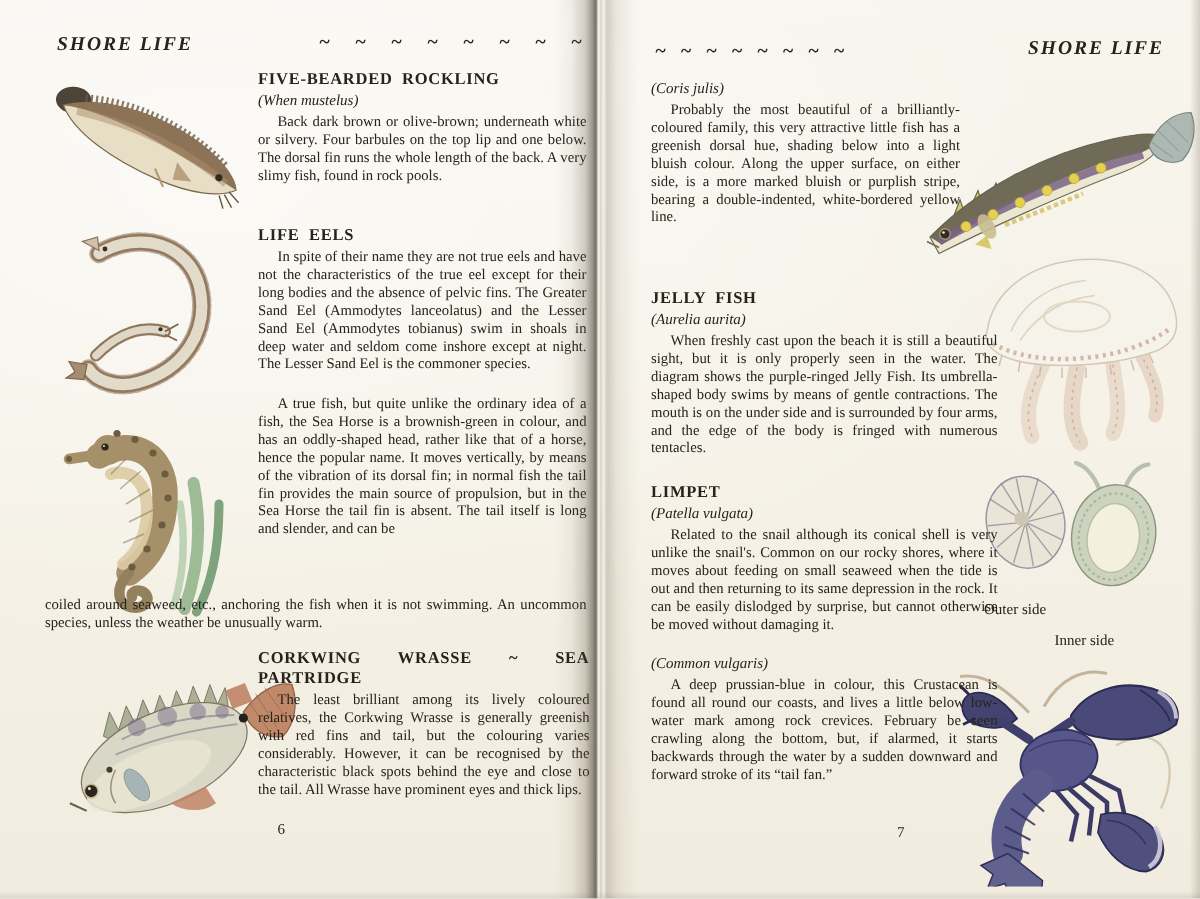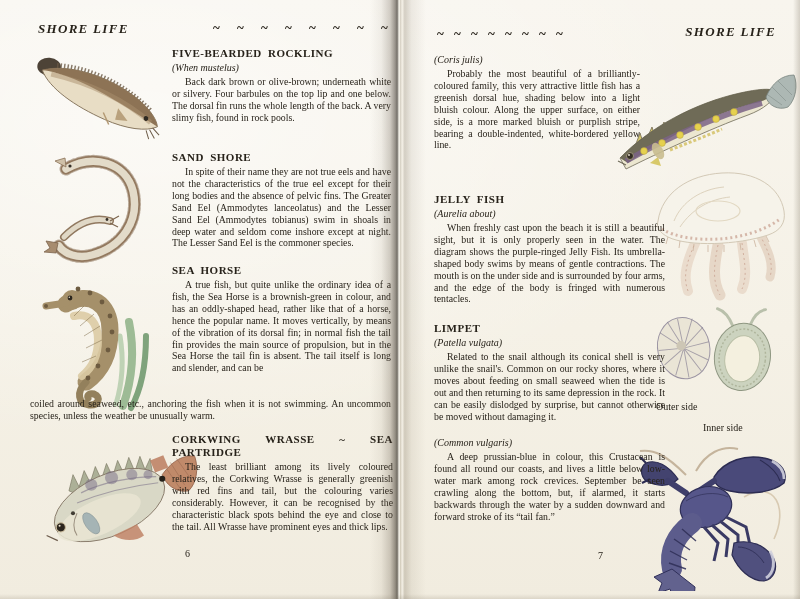--- a/index.html
+++ b/index.html
@@ -139,26 +139,25 @@
       </svg>
     </figure>
 
     <section class="sec" style="left:172px;top:47px;width:219px;">
       <h3>FIVE-BEARDED ROCKLING</h3>
       <p class="latin">(When mustelus)</p>
       <p class="bodytxt">Back dark brown or olive-brown; underneath white or silvery. Four barbules on the top lip and one below. The dorsal fin runs the whole length of the back. A very slimy fish, found in rock pools.</p>
     </section>
 
     <section class="sec" style="left:172px;top:151px;width:219px;">
-      <h3>SAND SHORE</h3>
+      <h3>LIFE EELS</h3>
       <p class="bodytxt">In spite of their name they are not true eels and have not the characteristics of the true eel except for their long bodies and the absence of pelvic fins. The Greater Sand Eel (Ammodytes lanceolatus) and the Lesser Sand Eel (Ammodytes tobianus) swim in shoals in deep water and seldom come inshore except at night. The Lesser Sand Eel is the commoner species.</p>
     </section>
 
     <section class="sec" style="left:172px;top:264px;width:219px;">
-      <h3>SEA HORSE</h3>
       <p class="bodytxt">A true fish, but quite unlike the ordinary idea of a fish, the Sea Horse is a brownish-green in colour, and has an oddly-shaped head, rather like that of a horse, hence the popular name. It moves vertically, by means of the vibration of its dorsal fin; in normal fish the tail fin provides the main source of propulsion, but in the Sea Horse the tail fin is absent. The tail itself is long and slender, and can be</p>
     </section>
 
     <section class="sec" style="left:30px;top:398px;width:361px;">
       <p class="bodytxt noindent">coiled around seaweed, etc., anchoring the fish when it is not swimming. An uncommon species, unless the weather be unusually warm.</p>
     </section>
 
     <section class="sec" style="left:172px;top:433px;width:221px;">
       <h3>CORKWING WRASSE ~ SEA PARTRIDGE</h3>
       <p class="bodytxt">The least brilliant among its lively coloured relatives, the Corkwing Wrasse is generally greenish with red fins and tail, but the colouring varies considerably. However, it can be recognised by the characteristic black spots behind the eye and close to the tail. All Wrasse have prominent eyes and thick lips.</p>
@@ -252,36 +251,36 @@
       </svg>
     </figure>
 
     <section class="sec" style="left:434px;top:54px;width:206px;">
       <p class="latin">(Coris julis)</p>
       <p class="bodytxt">Probably the most beautiful of a brilliantly-coloured family, this very attractive little fish has a greenish dorsal hue, shading below into a light bluish colour. Along the upper surface, on either side, is a more marked bluish or purplish stripe, bearing a double-indented, white-bordered yellow line.</p>
     </section>
 
     <section class="sec" style="left:434px;top:193px;width:231px;">
       <h3>JELLY FISH</h3>
-      <p class="latin">(Aurelia about)</p>
+      <p class="latin">(Aurelia aurita)</p>
       <p class="bodytxt">When freshly cast upon the beach it is still a beautiful sight, but it is only properly seen in the water. The diagram shows the purple-ringed Jelly Fish. Its umbrella-shaped body swims by means of gentle contractions. The mouth is on the under side and is surrounded by four arms, and the edge of the body is fringed with numerous tentacles.</p>
     </section>
 
     <section class="sec" style="left:434px;top:322px;width:231px;">
       <h3>LIMPET</h3>
       <p class="latin">(Patella vulgata)</p>
       <p class="bodytxt">Related to the snail although its conical shell is very unlike the snail's. Common on our rocky shores, where it moves about feeding on small seaweed when the tide is out and then returning to its same depression in the rock. It can be easily dislodged by surprise, but cannot otherwise be moved without damaging it.</p>
     </section>
 
     <div class="caption" style="left:656px;top:401px;width:44px;">Outer side</div>
     <div class="caption" style="left:703px;top:422px;width:60px;">Inner side</div>
 
     <section class="sec" style="left:434px;top:437px;width:231px;">
       <p class="latin">(Common vulgaris)</p>
-      <p class="bodytxt">A deep prussian-blue in colour, this Crustacean is found all round our coasts, and lives a little below low-water mark among rock crevices. September be seen crawling along the bottom, but, if alarmed, it starts backwards through the water by a sudden downward and forward stroke of its “tail fan.”</p>
+      <p class="bodytxt">A deep prussian-blue in colour, this Crustacean is found all round our coasts, and lives a little below low-water mark among rock crevices. February be seen crawling along the bottom, but, if alarmed, it starts backwards through the water by a sudden downward and forward stroke of its “tail fan.”</p>
     </section>
 
     <div class="pagenum" style="left:598px;top:550px;">7</div>
   </div>
 
   <div class="gutter"></div>
   <div class="edge-right"></div>
   <div class="edge-bottom"></div>
 </div>
 

